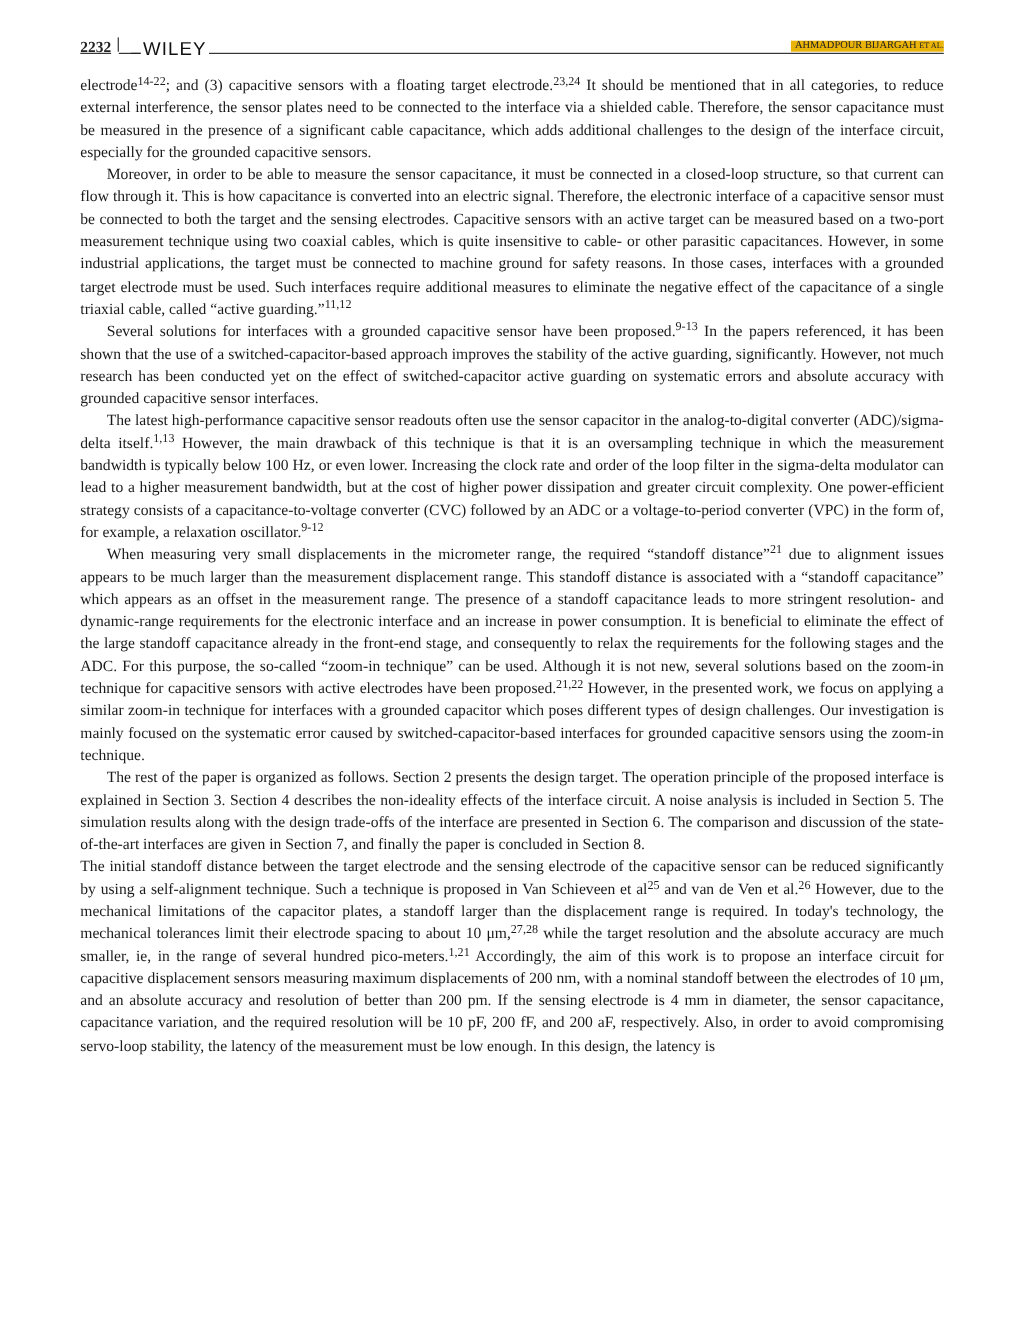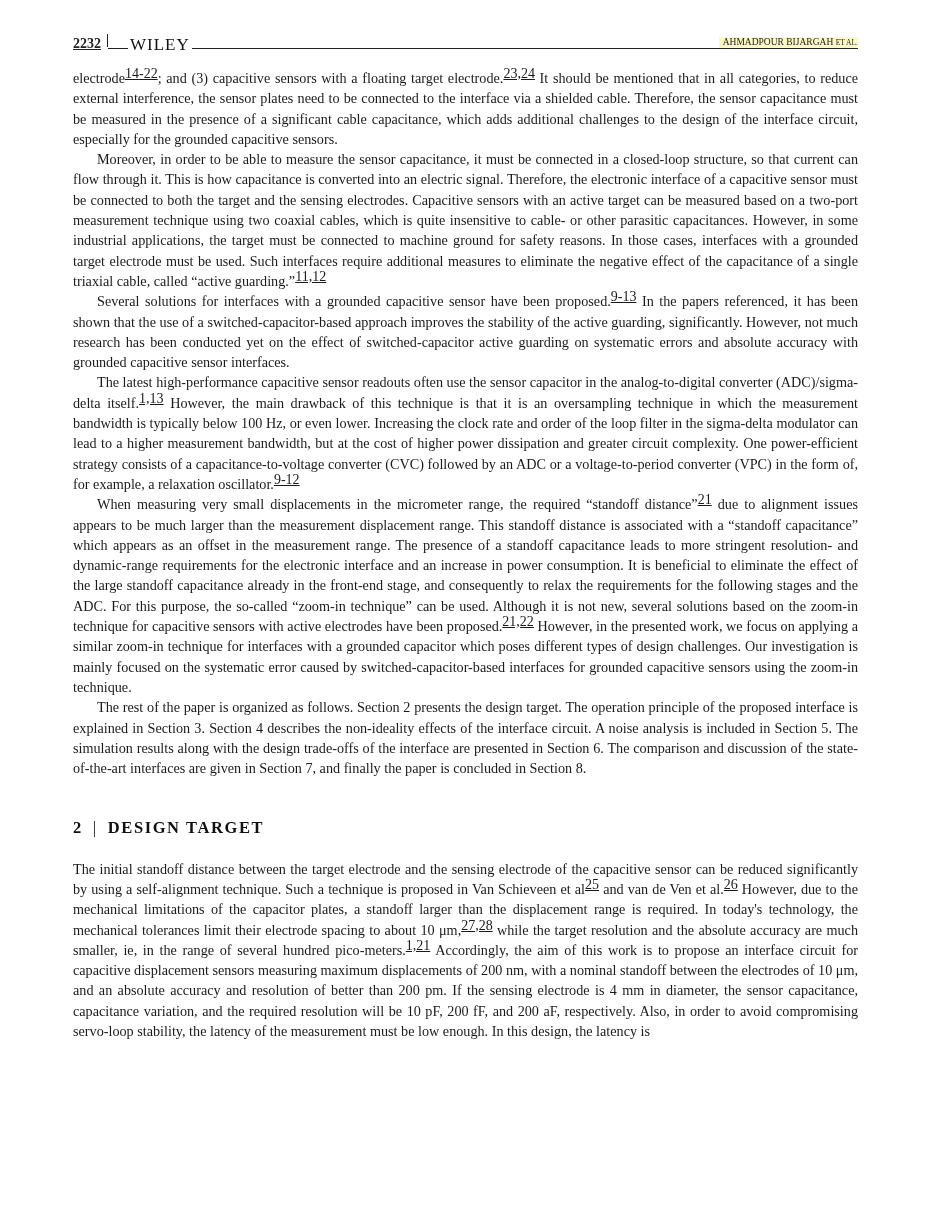--- a/index.html
+++ b/index.html
@@ -1,51 +1,48 @@
 <!DOCTYPE html>
 <html><head>
 <meta charset="utf-8">
 <style>
   html, body { margin: 0; padding: 0; background: #ffffff; }
   body { width: 925px; height: 1217px; position: relative; overflow: hidden; }
   .header { position: absolute; left: 73px; top: 34px; width: 785px; height: 18px; }
   .pgnum { position: absolute; left: 0; top: 2px; font-family: "Liberation Serif", serif; font-size: 14px; font-weight: bold; text-decoration: underline; color: #222; }
   .vbar { position: absolute; left: 34px; top: 0; width: 1px; height: 13px; background: #222; }
-  .wiley { position: absolute; left: 55px; top: 3px; font-family: Liberation Serif, serif; font-size: 17px; letter-spacing: 1px; color: #111; line-height: 16px; }
+  .wiley { position: absolute; left: 55px; top: 3px; font-family: Liberation Sans, sans-serif; font-size: 17px; letter-spacing: 1px; color: #111; line-height: 16px; }
   .hrule { position: absolute; left: 46px; top: 14px; right: 0; height: 1px; background: #222; }
   .hrule-l { position: absolute; left: 35px; top: 14px; width: 20px; height: 1px; background: #222; }
   .authors { position: absolute; right: 0; top: 3px; font-family: "Liberation Serif", serif; font-size: 9.5px; color: #222; }
   .authors .sc { font-size: 7.5px; }
   .body { position: absolute; left: 73px; top: 68px; width: 785px; font-family: "Liberation Serif", serif; font-size: 14.2px; line-height: 20.3px; color: #1a1a1a; text-align: justify; }
   .body p { margin: 0; text-indent: 24px; }
   .body p.noindent { text-indent: 0; }
-  sup { font-size: 14px; line-height: 0; vertical-align: 5px; text-decoration: underline; }
+  sup { font-size: 11px; line-height: 0; vertical-align: 5px; }
   h2 { font-family: "Liberation Serif", serif; font-size: 16.5px; font-weight: bold; letter-spacing: 1.6px; margin: 40px 0 20px 0; color: #111; }
   h2 .sep { font-weight: normal; margin: 0 10px; }
 </style>
 </head>
 <body>
 
 <div class="header">
   <span class="pgnum">2232</span>
   <span class="vbar"></span>
   <span class="hrule-l"></span>
   <span class="hrule"></span>
   <span class="wiley" style="background:#fff;padding:0 2px;"><span>WILEY</span></span>
-  <span class="authors" style="background:#fef9c3;padding-left:4px;"><span>AHMADPOUR BIJARGAH</span> <span class="sc">ET AL.</span></span>
+  <span class="authors" style="background:#eab308;padding-left:4px;"><span>AHMADPOUR BIJARGAH</span> <span class="sc">ET AL.</span></span>
 </div>
 
 <div class="body">
   <div id="intro">
       <p class="noindent">electrode<sup>14-22</sup>; and (3) capacitive sensors with a floating target electrode.<sup>23,24</sup> It should be mentioned that in all categories, to reduce external interference, the sensor plates need to be connected to the interface via a shielded cable. Therefore, the sensor capacitance must be measured in the presence of a significant cable capacitance, which adds additional challenges to the design of the interface circuit, especially for the grounded capacitive sensors.</p>
       <p>Moreover, in order to be able to measure the sensor capacitance, it must be connected in a closed-loop structure, so that current can flow through it. This is how capacitance is converted into an electric signal. Therefore, the electronic interface of a capacitive sensor must be connected to both the target and the sensing electrodes. Capacitive sensors with an active target can be measured based on a two-port measurement technique using two coaxial cables, which is quite insensitive to cable- or other parasitic capacitances. However, in some industrial applications, the target must be connected to machine ground for safety reasons. In those cases, interfaces with a grounded target electrode must be used. Such interfaces require additional measures to eliminate the negative effect of the capacitance of a single triaxial cable, called “active guarding.”<sup>11,12</sup></p>
       <p>Several solutions for interfaces with a grounded capacitive sensor have been proposed.<sup>9-13</sup> In the papers referenced, it has been shown that the use of a switched-capacitor-based approach improves the stability of the active guarding, significantly. However, not much research has been conducted yet on the effect of switched-capacitor active guarding on systematic errors and absolute accuracy with grounded capacitive sensor interfaces.</p>
       <p>The latest high-performance capacitive sensor readouts often use the sensor capacitor in the analog-to-digital converter (ADC)/sigma-delta itself.<sup>1,13</sup> However, the main drawback of this technique is that it is an oversampling technique in which the measurement bandwidth is typically below 100 Hz, or even lower. Increasing the clock rate and order of the loop filter in the sigma-delta modulator can lead to a higher measurement bandwidth, but at the cost of higher power dissipation and greater circuit complexity. One power-efficient strategy consists of a capacitance-to-voltage converter (CVC) followed by an ADC or a voltage-to-period converter (VPC) in the form of, for example, a relaxation oscillator.<sup>9-12</sup></p>
       <p>When measuring very small displacements in the micrometer range, the required “standoff distance”<sup>21</sup> due to alignment issues appears to be much larger than the measurement displacement range. This standoff distance is associated with a “standoff capacitance” which appears as an offset in the measurement range. The presence of a standoff capacitance leads to more stringent resolution- and dynamic-range requirements for the electronic interface and an increase in power consumption. It is beneficial to eliminate the effect of the large standoff capacitance already in the front-end stage, and consequently to relax the requirements for the following stages and the ADC. For this purpose, the so-called “zoom-in technique” can be used. Although it is not new, several solutions based on the zoom-in technique for capacitive sensors with active electrodes have been proposed.<sup>21,22</sup> However, in the presented work, we focus on applying a similar zoom-in technique for interfaces with a grounded capacitor which poses different types of design challenges. Our investigation is mainly focused on the systematic error caused by switched-capacitor-based interfaces for grounded capacitive sensors using the zoom-in technique.</p>
       <p>The rest of the paper is organized as follows. Section 2 presents the design target. The operation principle of the proposed interface is explained in Section 3. Section 4 describes the non-ideality effects of the interface circuit. A noise analysis is included in Section 5. The simulation results along with the design trade-offs of the interface are presented in Section 6. The comparison and discussion of the state-of-the-art interfaces are given in Section 7, and finally the paper is concluded in Section 8.</p>
     </div>
-  <h2>
-    <span>2</span><span class="sep">|</span><span>DESIGN TARGET</span>
-  </h2>
   <div id="sec2">
       <p class="noindent">The initial standoff distance between the target electrode and the sensing electrode of the capacitive sensor can be reduced significantly by using a self-alignment technique. Such a technique is proposed in Van Schieveen et al<sup>25</sup> and van de Ven et al.<sup>26</sup> However, due to the mechanical limitations of the capacitor plates, a standoff larger than the displacement range is required. In today's technology, the mechanical tolerances limit their electrode spacing to about 10 μm,<sup>27,28</sup> while the target resolution and the absolute accuracy are much smaller, ie, in the range of several hundred pico-meters.<sup>1,21</sup> Accordingly, the aim of this work is to propose an interface circuit for capacitive displacement sensors measuring maximum displacements of 200 nm, with a nominal standoff between the electrodes of 10 μm, and an absolute accuracy and resolution of better than 200 pm. If the sensing electrode is 4 mm in diameter, the sensor capacitance, capacitance variation, and the required resolution will be 10 pF, 200 fF, and 200 aF, respectively. Also, in order to avoid compromising servo-loop stability, the latency of the measurement must be low enough. In this design, the latency is</p>
     </div>
 </div>
 
 </body></html>

